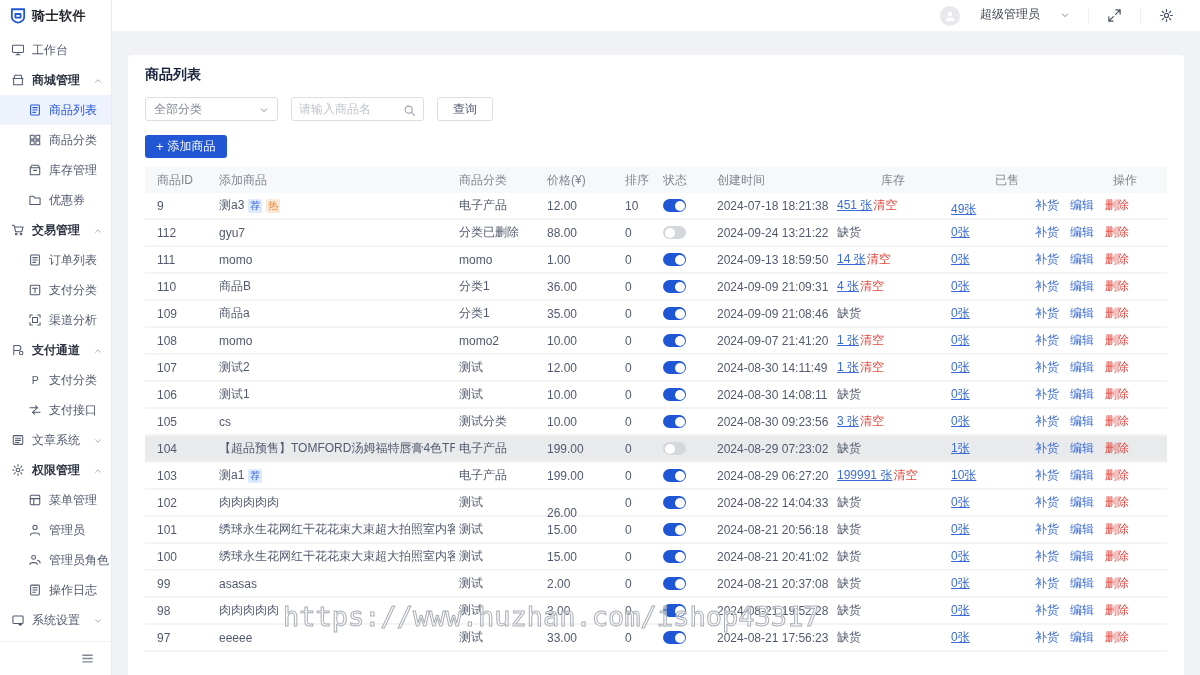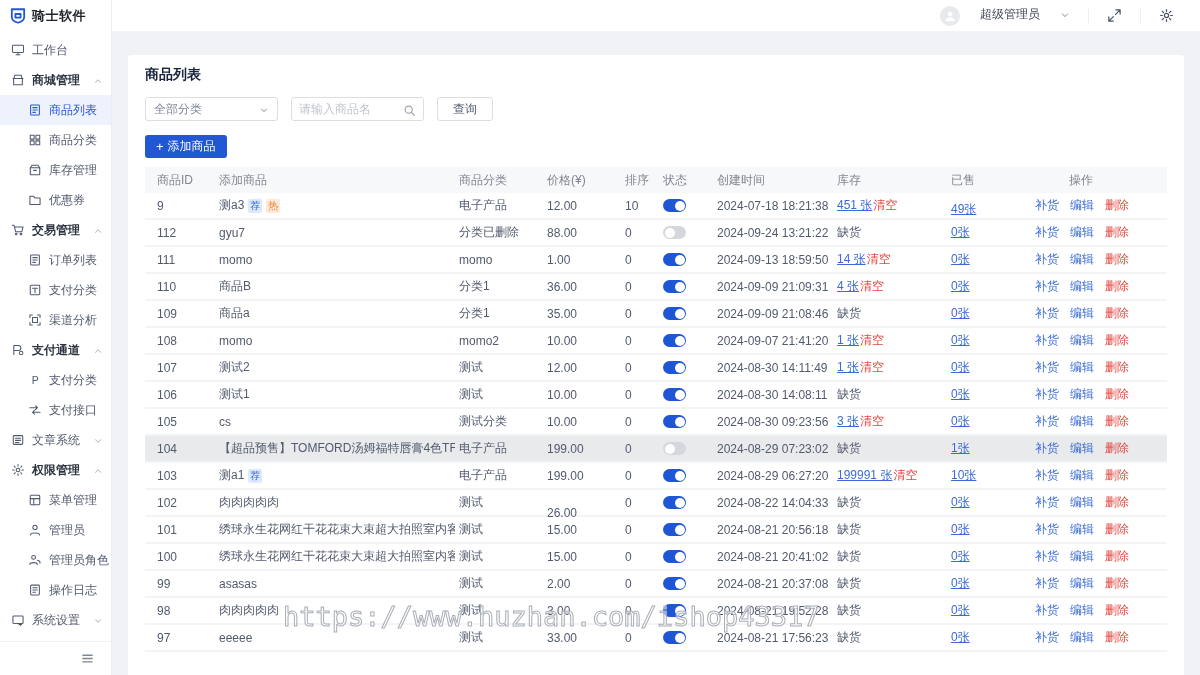--- a/index.html
+++ b/index.html
@@ -395,21 +395,21 @@
 
         <div class="tbl">
           <div class="thead" id="thead">
               <div class="th" style="width: 70px; flex: 0 0 auto;">商品ID</div>
               <div class="th" style="width: 240px; flex: 0 0 auto;">添加商品</div>
               <div class="th" style="width: 88px; flex: 0 0 auto;">商品分类</div>
               <div class="th" style="width: 78px; flex: 0 0 auto;">价格(¥)</div>
               <div class="th" style="width: 38px; flex: 0 0 auto;">排序</div>
               <div class="th" style="width: 54px; flex: 0 0 auto;">状态</div>
               <div class="th" style="width: 120px; flex: 0 0 auto;">创建时间</div>
-              <div class="th" style="width: 114px; flex: 0 0 auto;">库存</div>
+              <div class="th" style="width: 114px; flex: 0 0 auto; margin-left: 44px;">库存</div>
               <div class="th" style="width: 84px; flex: 0 0 auto;">已售</div>
               <div class="th" style="width: 136px; flex: 0 0 auto; margin-left: 34px;">操作</div>
             </div>
           <div id="tbody">
               <div class="trow">
                 <div class="td" style="width: 70px; flex: 0 0 auto;">9</div>
                 <div class="td" style="width: 240px; flex: 0 0 auto; text-align: right;">
                   <span>测a3</span>
                   <span class="badge blue">荐</span>
                   <span class="badge orange">热</span>

